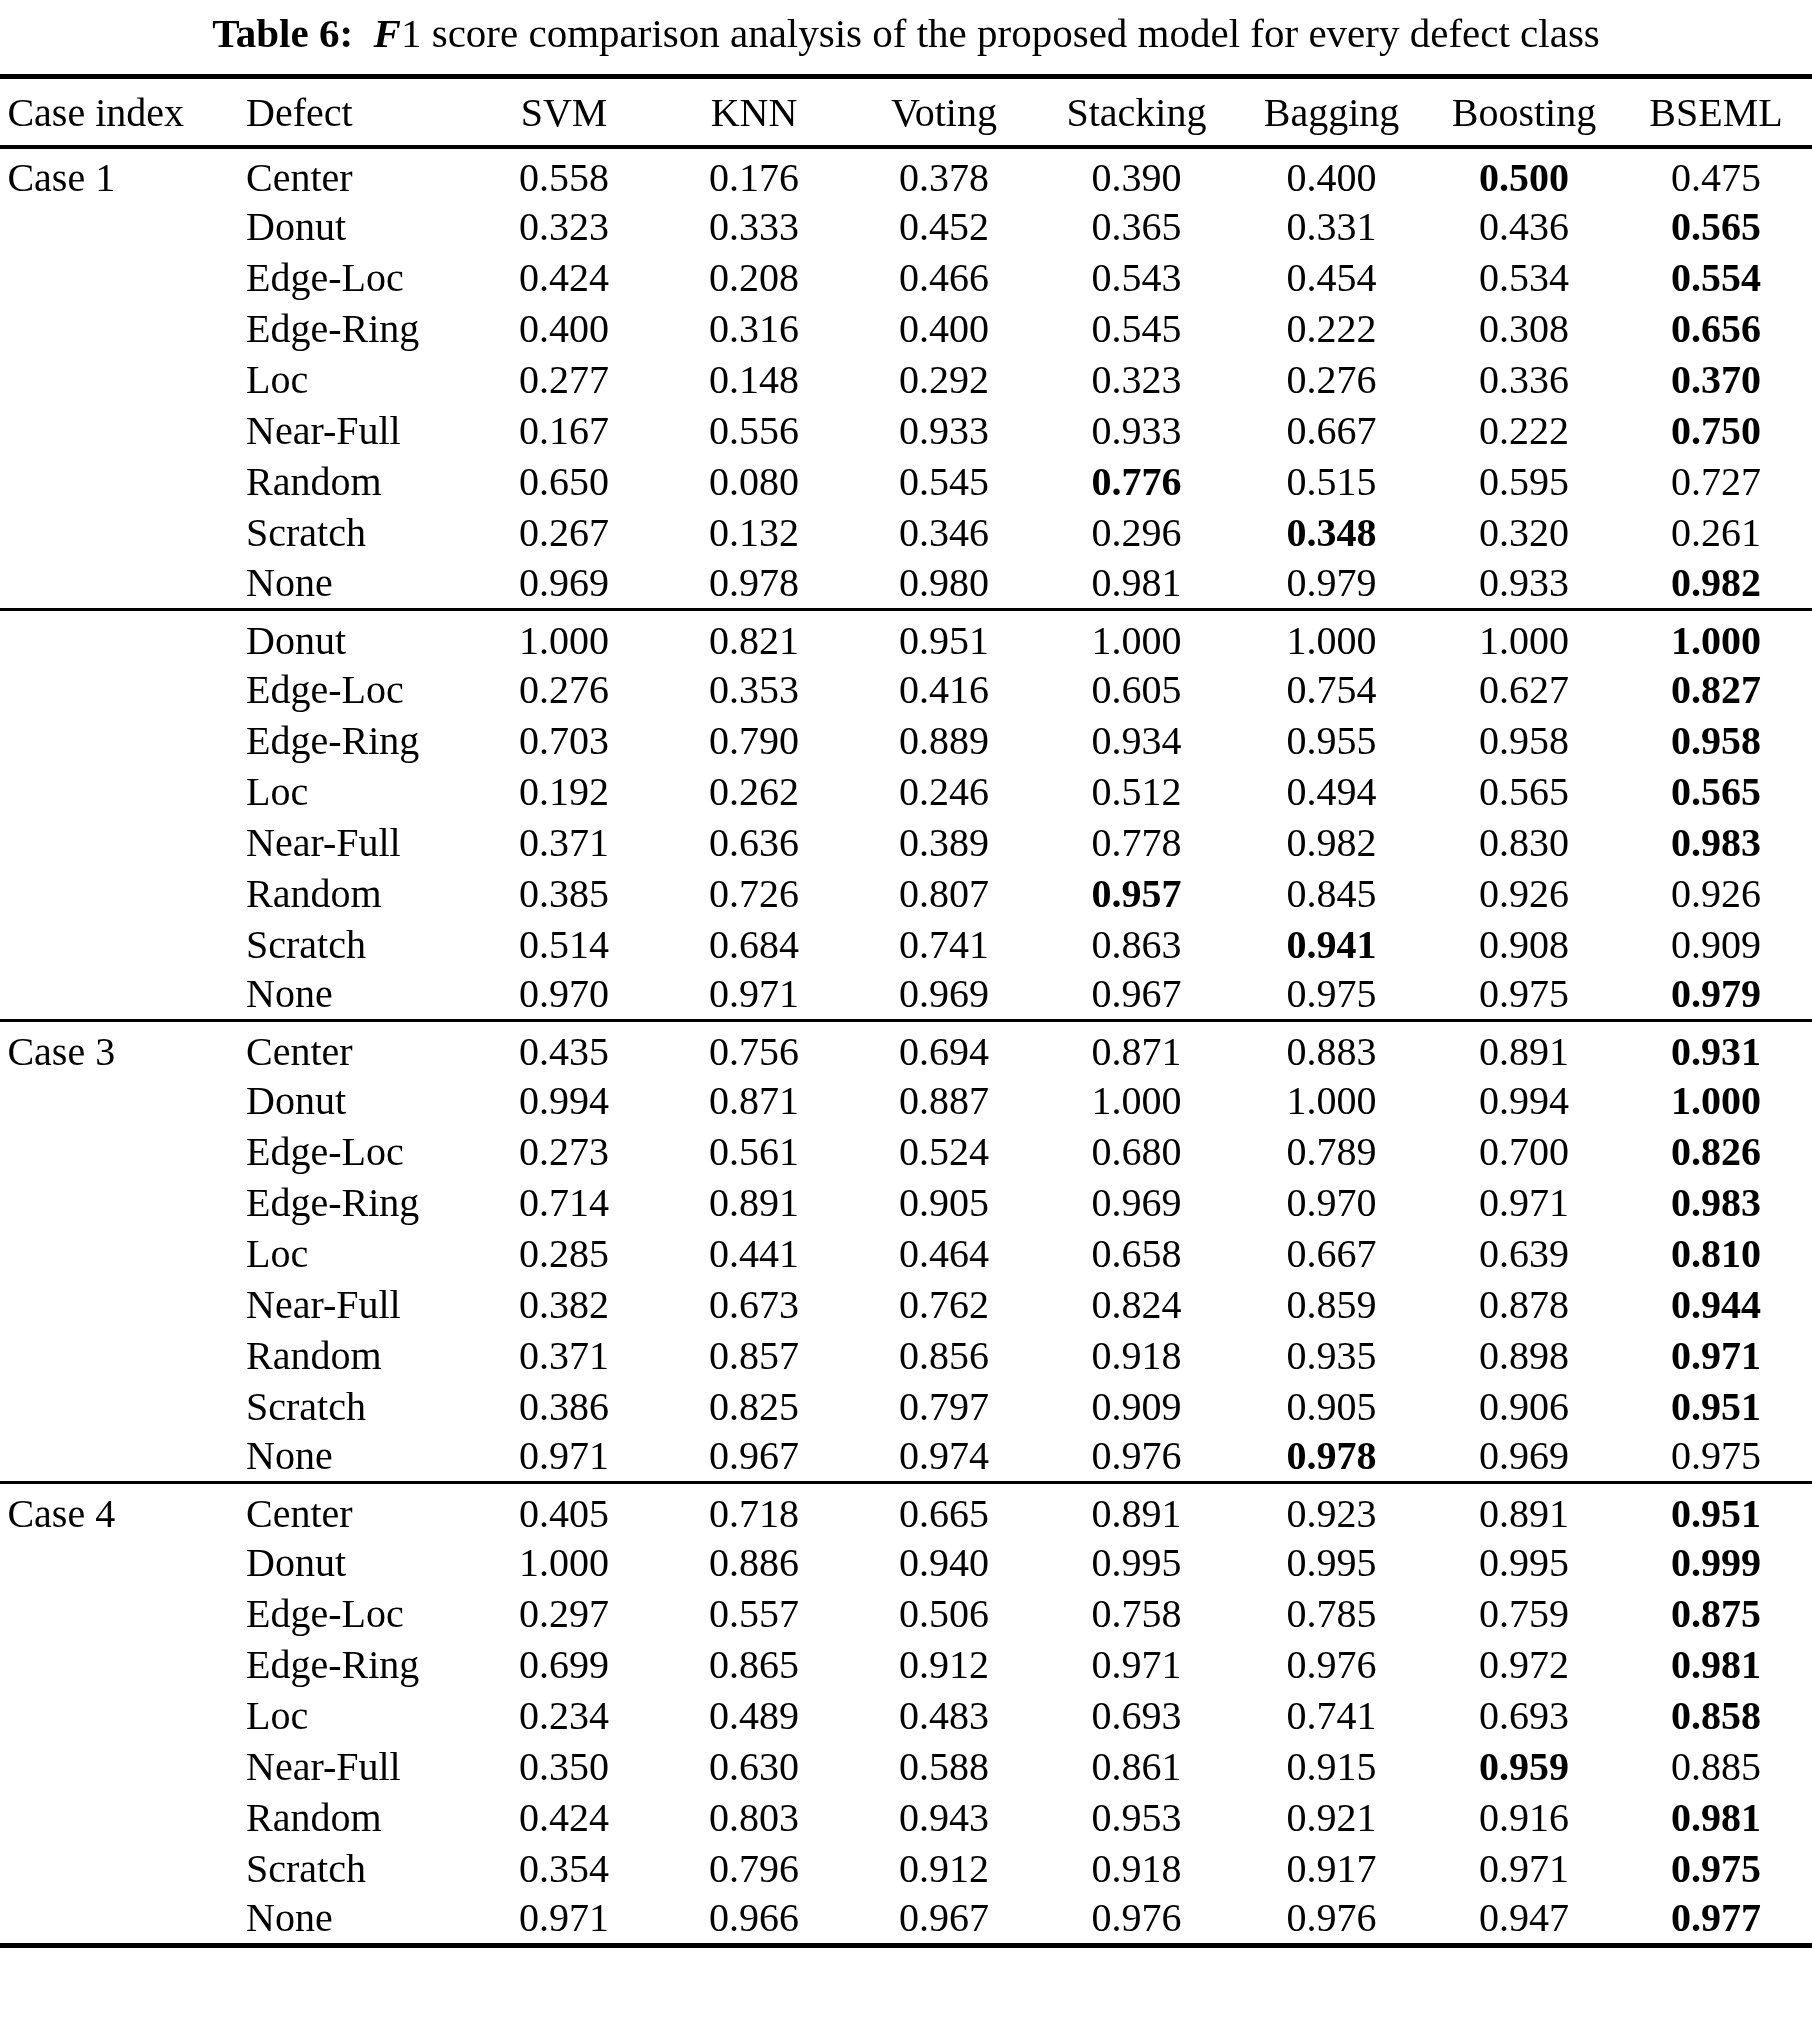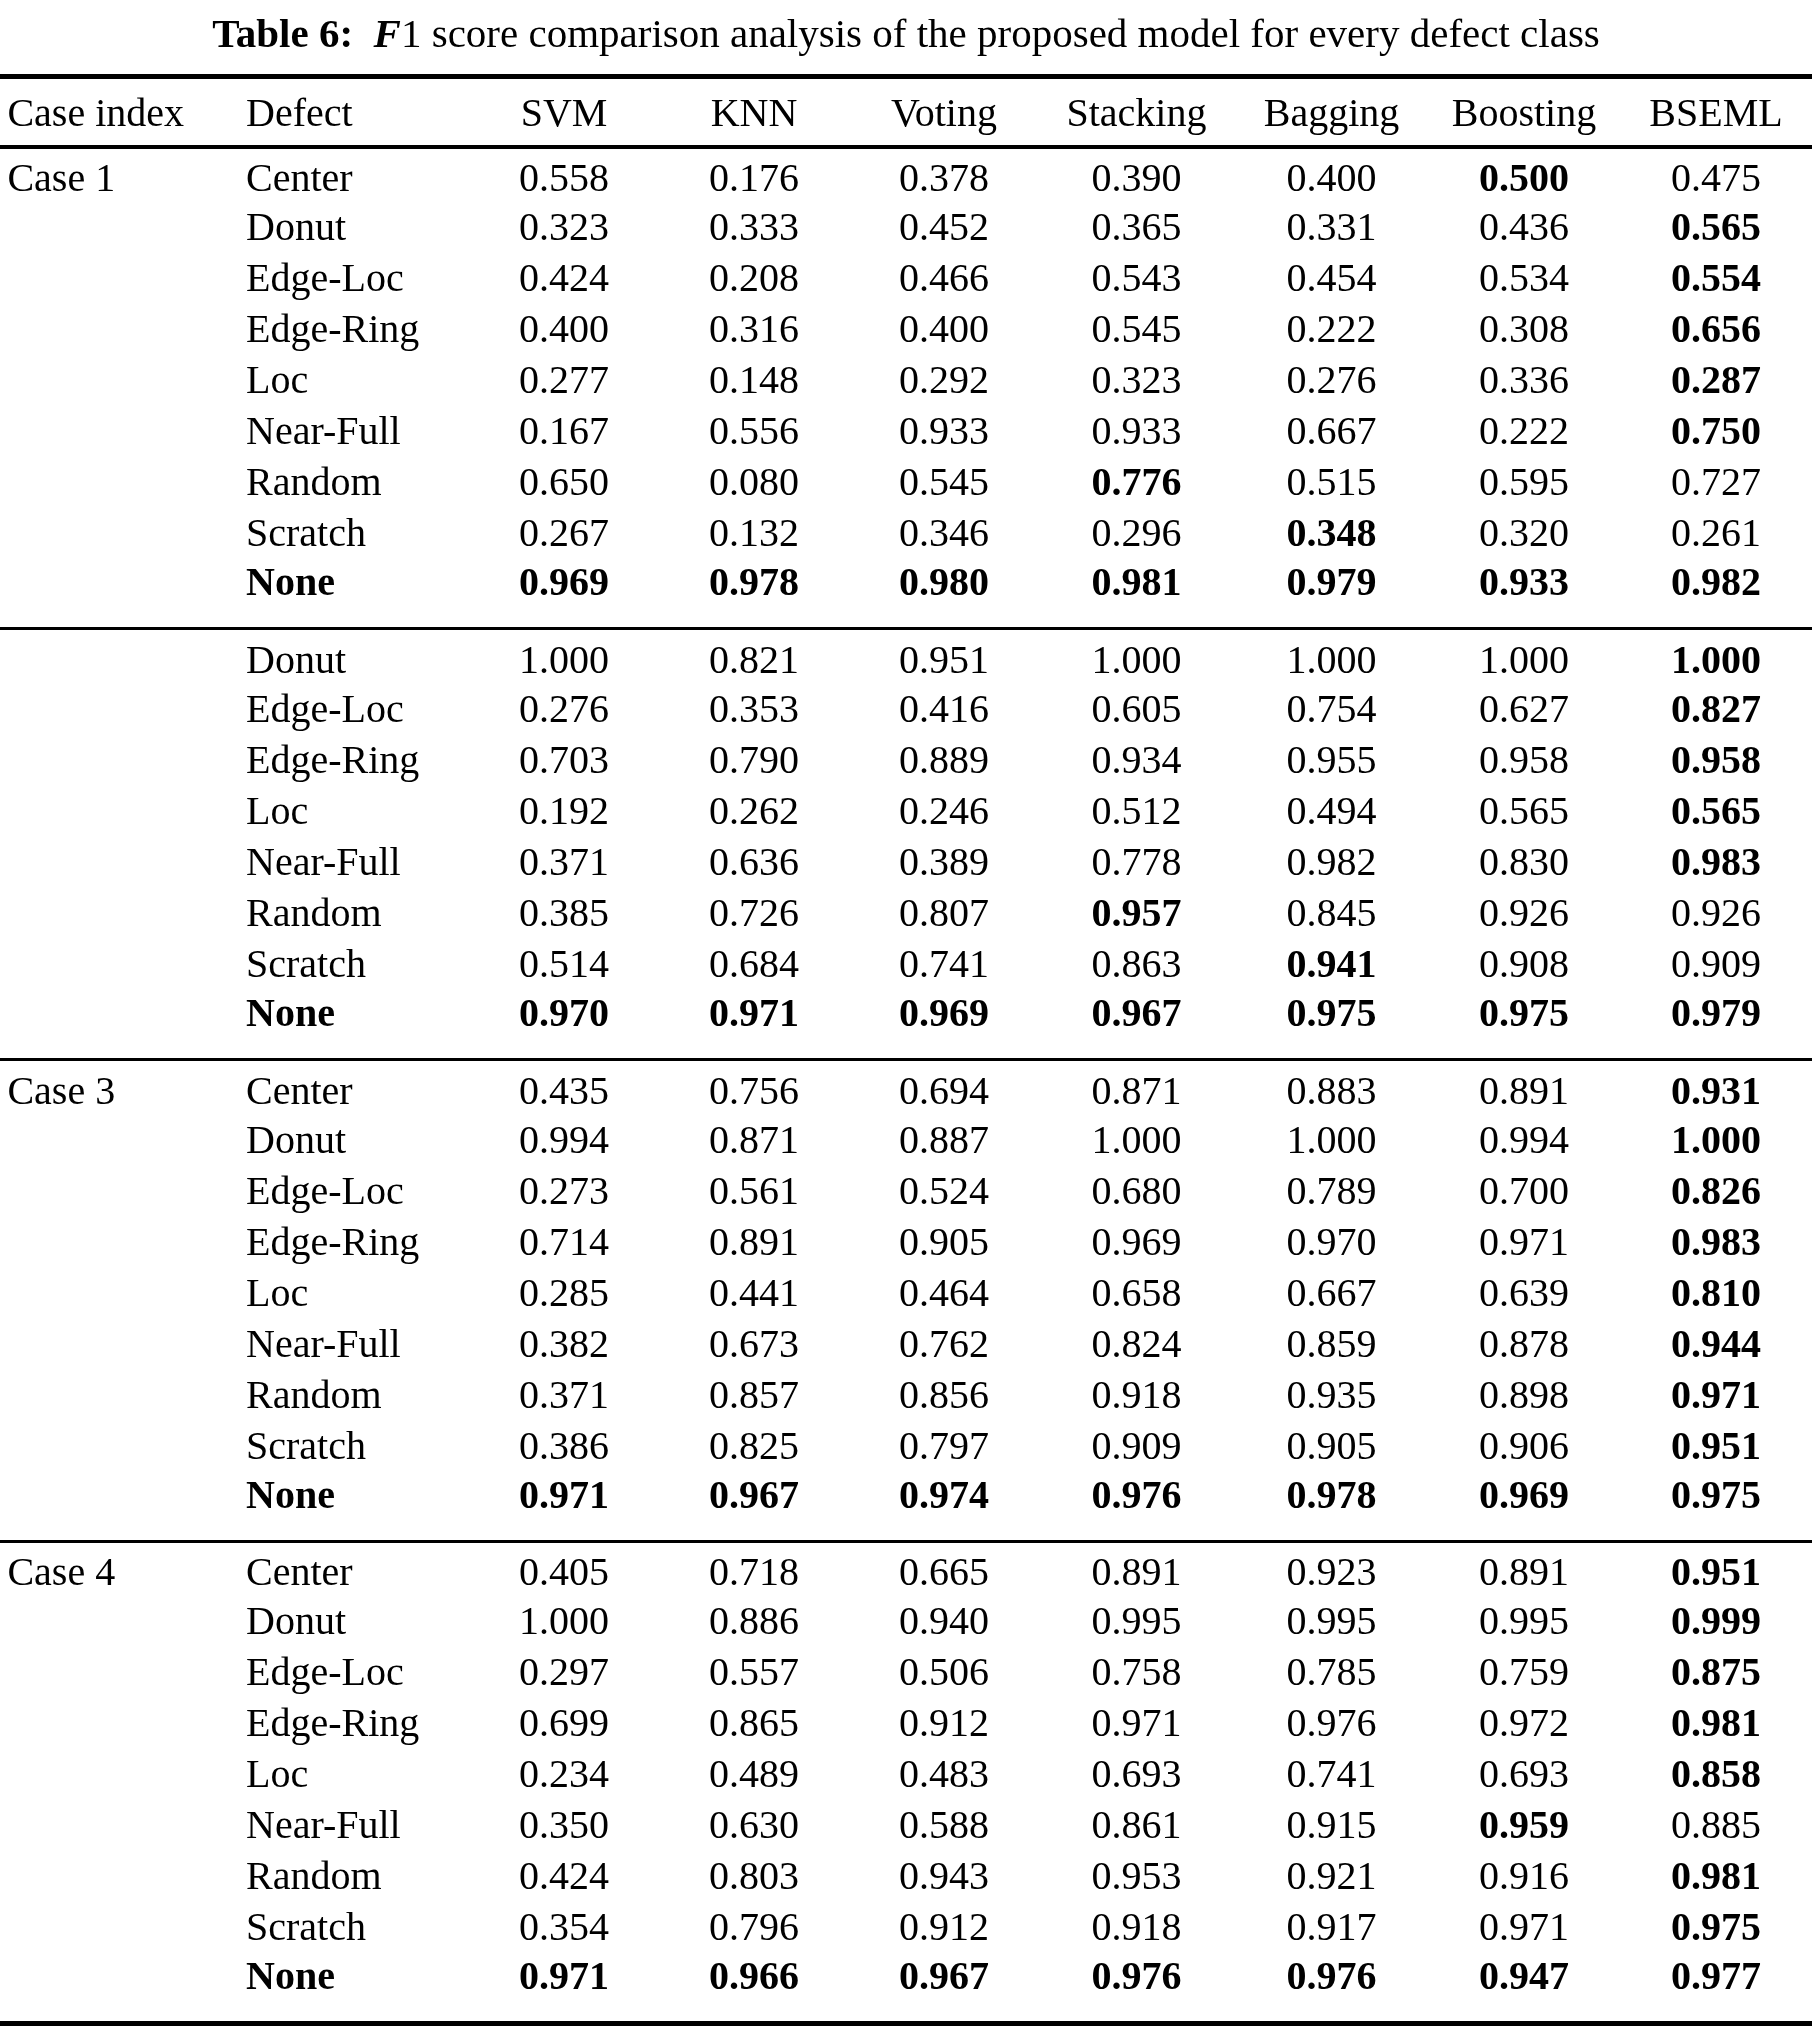--- a/index.html
+++ b/index.html
@@ -49,21 +49,21 @@
   tbody { border-top: 3.7px solid #000; }
   tbody:first-of-type { border-top: none; }
   td {
     text-align: center;
     height: 51px;
     vertical-align: middle;
     white-space: nowrap;
   }
   td.left { text-align: left; }
   tbody tr:first-child td { padding-top: 5.6px; }
-  tbody tr:last-child td { padding-bottom: 22px; font-weight: bold; }
+  tbody tr:last-child td { padding-bottom: 2px; }
   td.best { font-weight: bold; }
 </style>
 </head>
 <body>
 
 <div class="caption">
   <span class="b">Table 6:</span><span>&nbsp; </span><span class="bi">F</span><span>1</span><span> score comparison analysis of the proposed model for every defect class</span>
 </div>
 
 <table>
@@ -138,21 +138,21 @@
       </tr>
       <tr>
         <td class="left"></td>
         <td class="left">Loc</td>
         <td>0.277</td>
         <td>0.148</td>
         <td>0.292</td>
         <td>0.323</td>
         <td>0.276</td>
         <td>0.336</td>
-        <td class="best">0.287</td>
+        <td class="best">0.370</td>
       </tr>
       <tr>
         <td class="left"></td>
         <td class="left">Near-Full</td>
         <td>0.167</td>
         <td>0.556</td>
         <td>0.933</td>
         <td>0.933</td>
         <td>0.667</td>
         <td>0.222</td>

